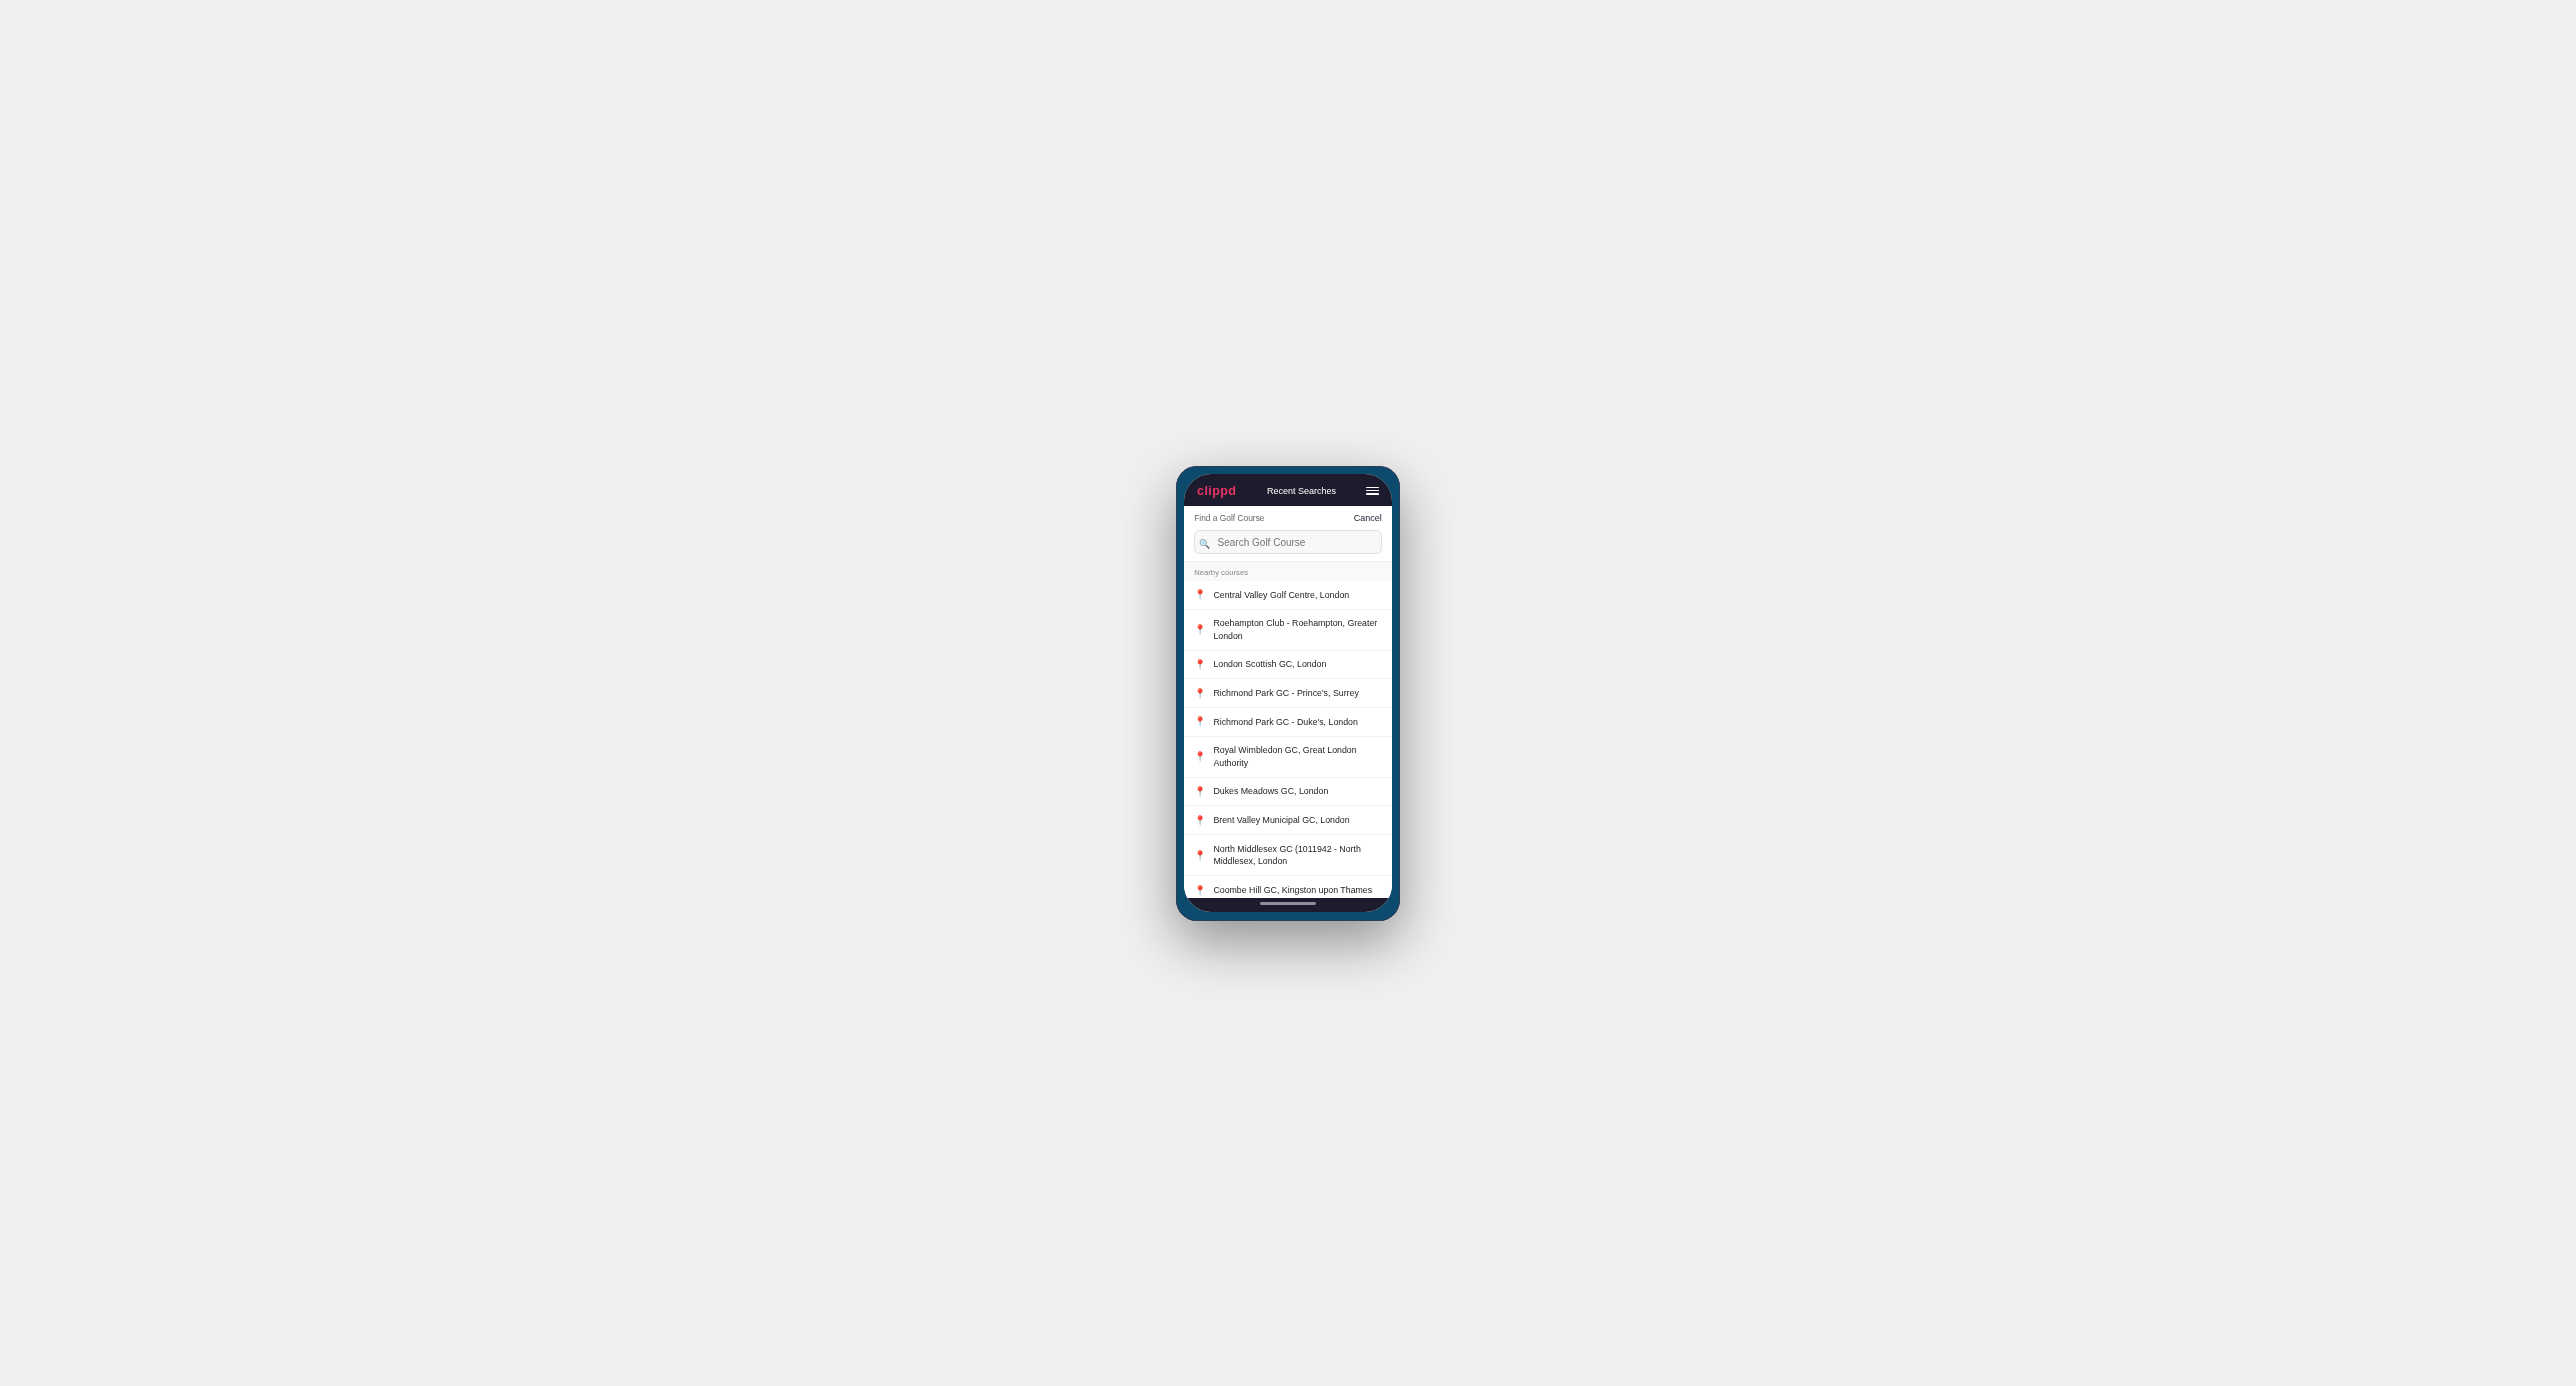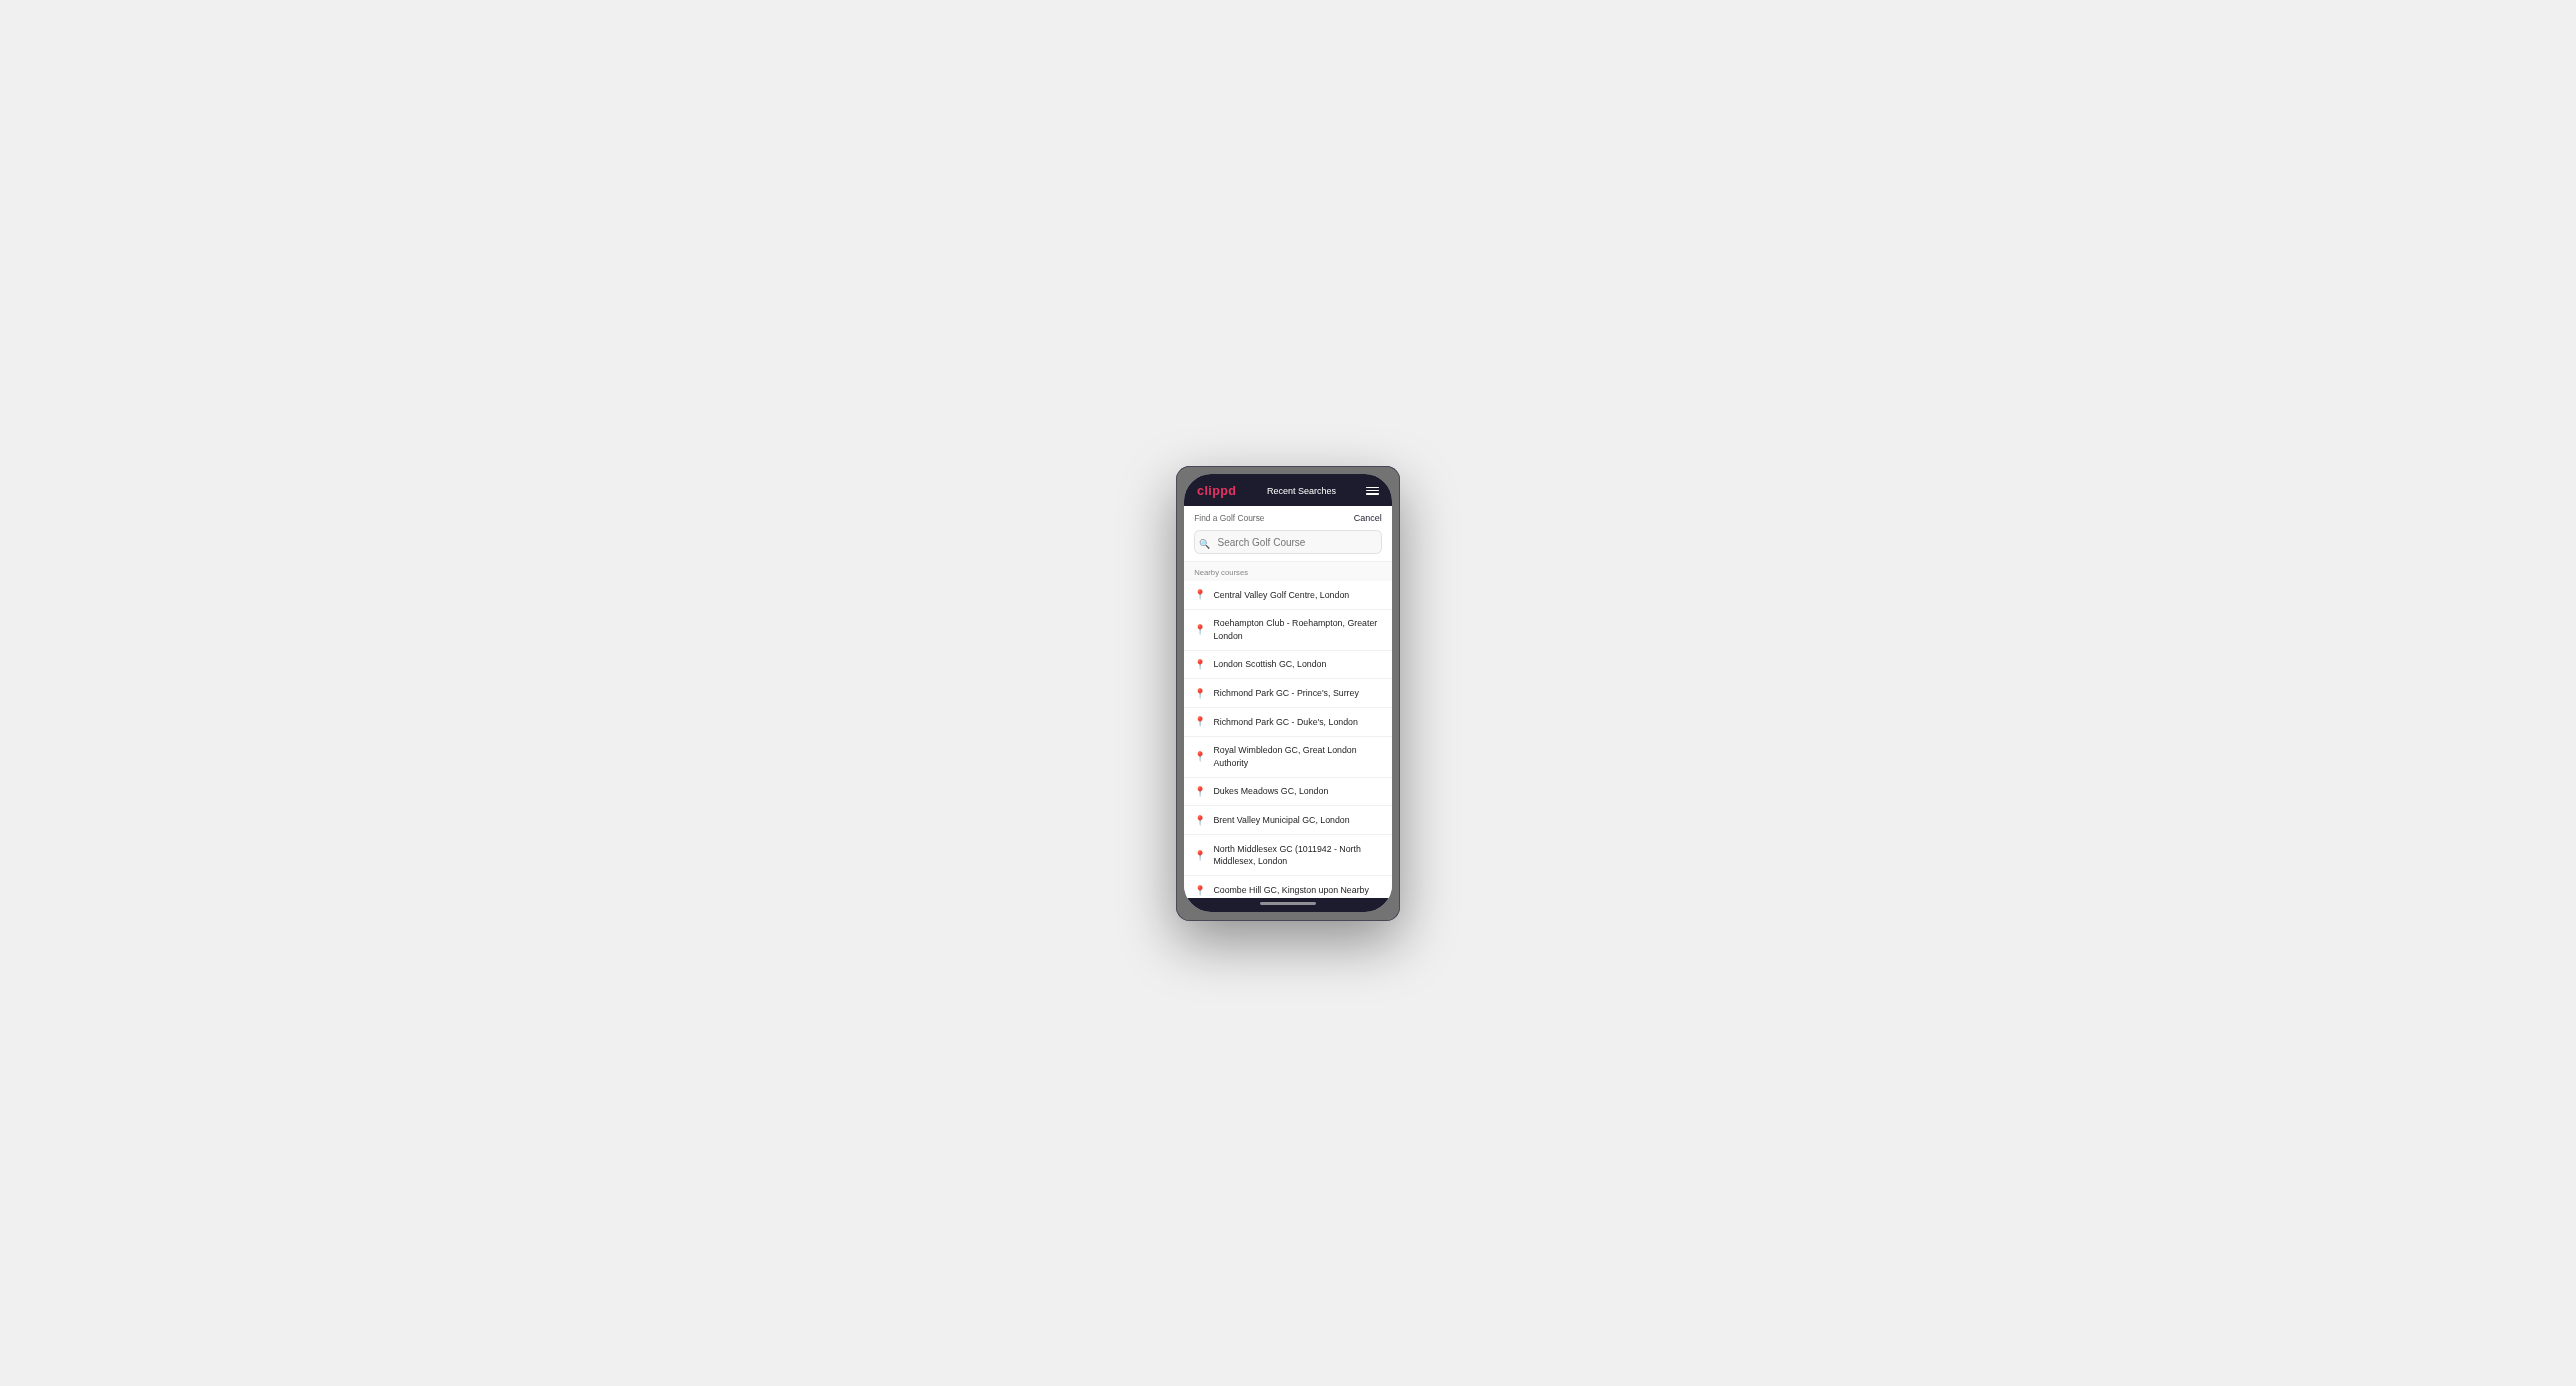--- a/index.html
+++ b/index.html
@@ -15,22 +15,22 @@
 
     .phone-wrapper {
       position: relative;
       width: 224px;
       height: 455px;
     }
 
     .phone-outer {
       width: 100%;
       height: 100%;
-      background: #737373;
-      border-radius: 14px;
+      background: #0c4a6e;
+      border-radius: 21px;
       padding: 8.4px;
       box-shadow: 0 21px 56px rgba(0,0,0,0.4), inset 0 0 0 0.7px #3a3a50;
       position: relative;
     }
 
     .phone-inner {
       width: 100%;
       height: 100%;
       background: #fff;
       border-radius: 27px;
@@ -253,21 +253,21 @@
           <span class="course-name">Brent Valley Municipal GC, London</span>
         </div>
 
         <div class="course-item">
           <span class="pin-icon">📍</span>
           <span class="course-name">North Middlesex GC (1011942 - North Middlesex, London</span>
         </div>
 
         <div class="course-item">
           <span class="pin-icon">📍</span>
-          <span class="course-name">Coombe Hill GC, Kingston upon Nearby</span>
+          <span class="course-name">Coombe Hill GC, Kingston upon Thames</span>
         </div>
       </div>
 
       <div class="home-indicator">
         <div class="home-bar"></div>
       </div>
 
     </div>
   </div>
 </div>

